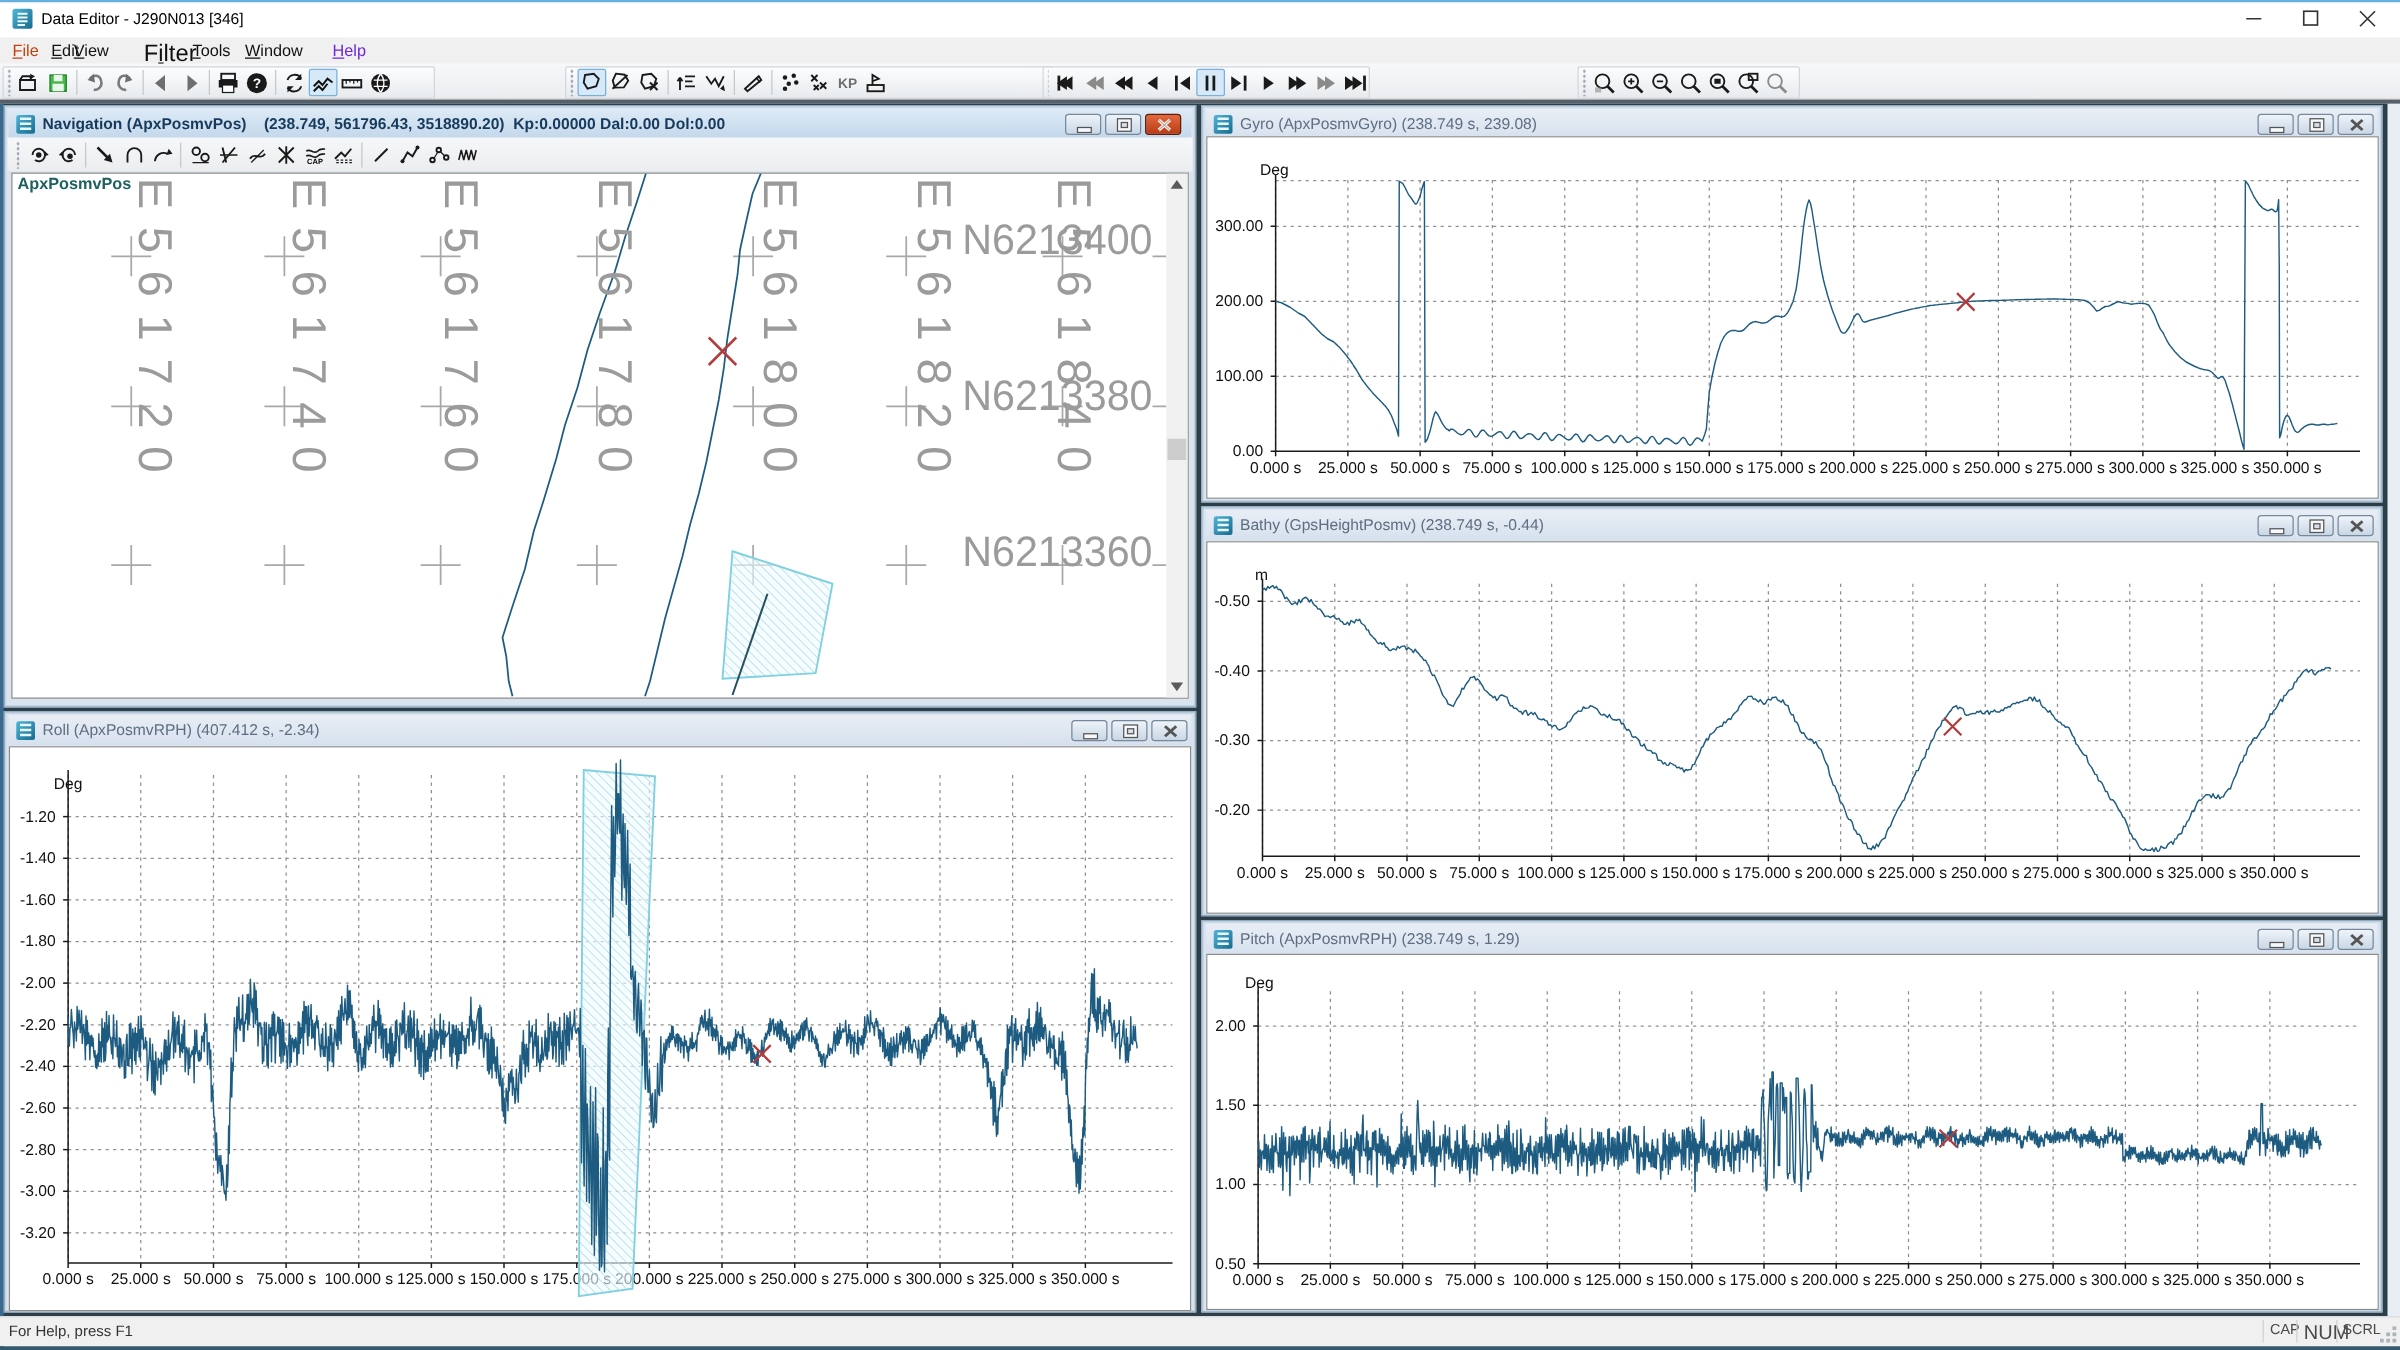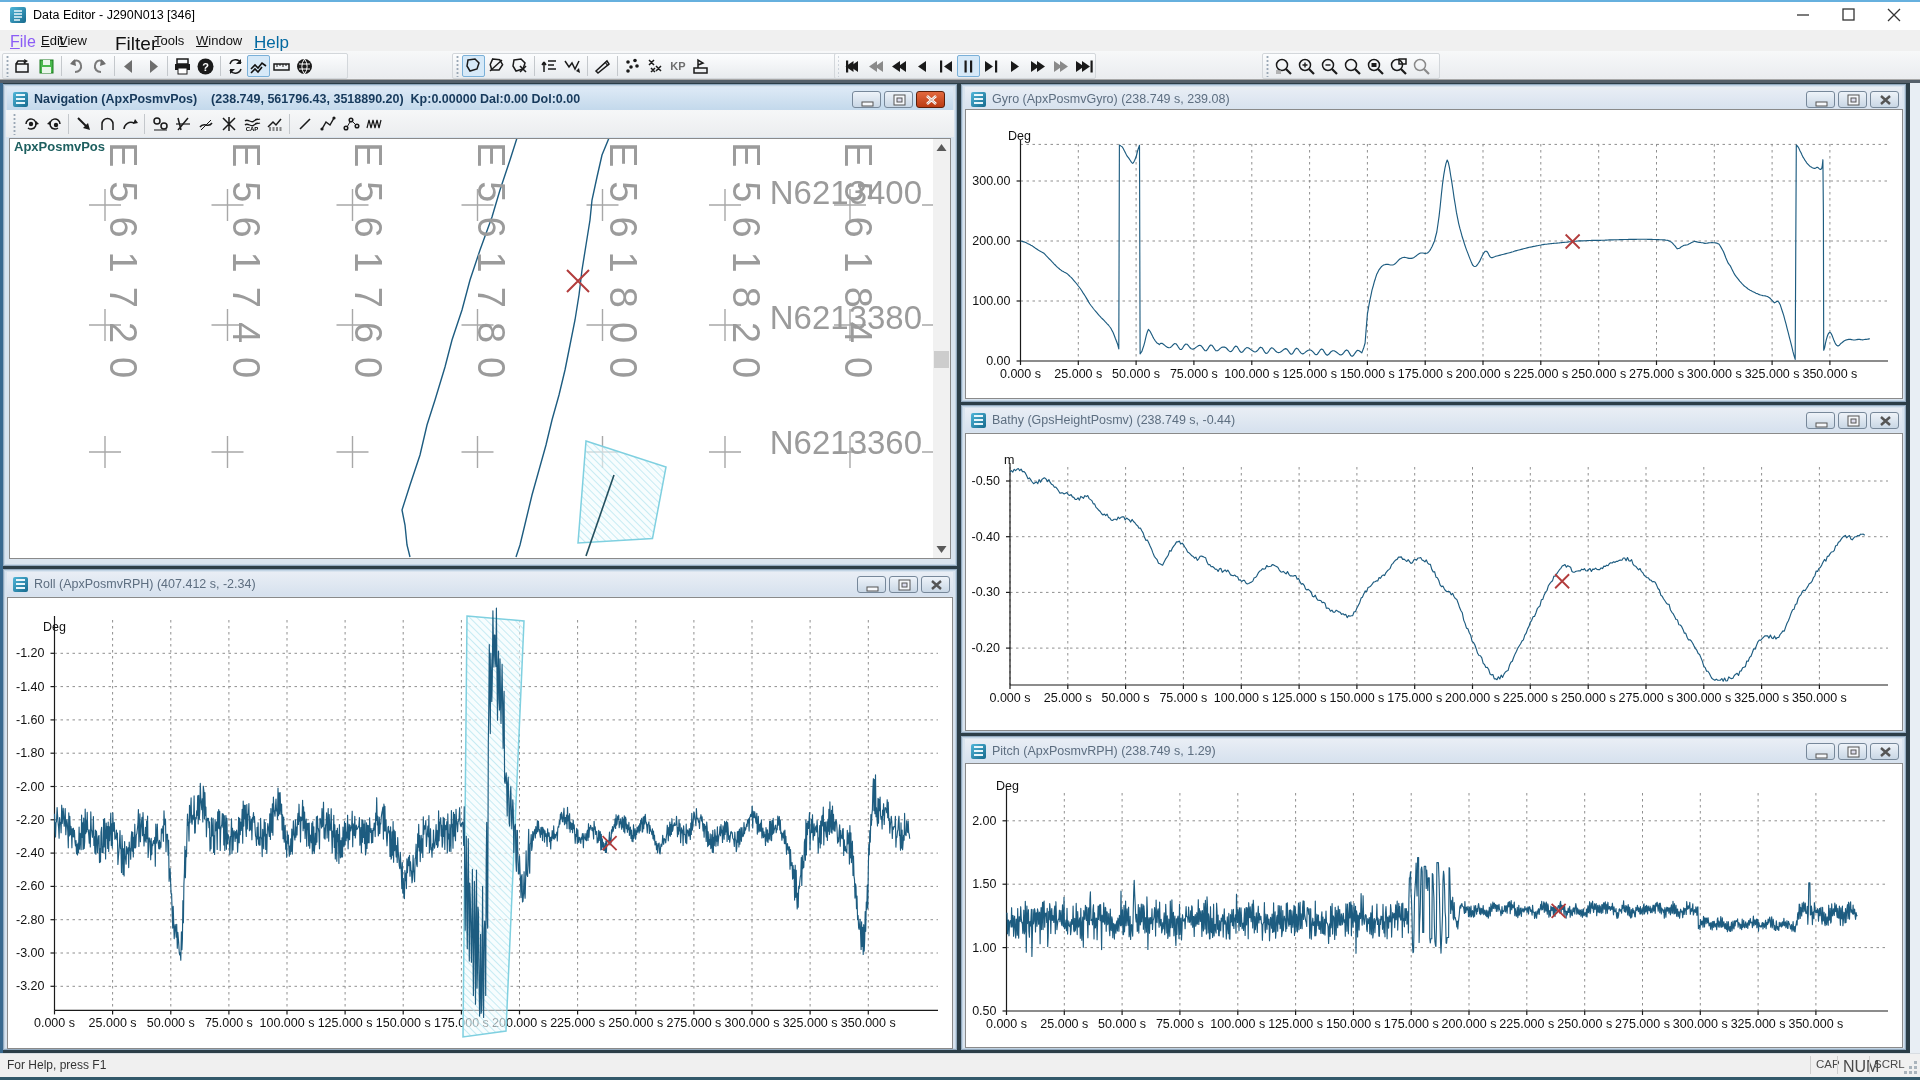--- a/index.html
+++ b/index.html
@@ -10,27 +10,27 @@
   </svg>
 <div class="abs" style="left:33px;top:8px;font-size:12.5px;color:#000">Data Editor - J290N013 [346]</div>
 <svg class="abs" style="left:1780px;top:0" width="140" height="30">
     <g stroke="#333" stroke-width="1.3" fill="none">
       <path d="M17 15h12"></path>
       <rect x="63" y="9" width="11" height="11"></rect>
       <path d="M108 9l12 12M120 9l-12 12"></path>
     </g>
   </svg>
 <div class="abs" style="left:0;top:30px;width:1920px;height:21px;background:#f0f0f0"></div>
-<div class="abs" style="left:10px;top:33px;font-size:16px;color:#8b5cf6"><span style="text-decoration:underline">F</span>ile</div>
+<div class="abs" style="left:10px;top:33px;font-size:13px;color:#c2410c"><span style="text-decoration:underline">F</span>ile</div>
 <div class="abs" style="left:41px;top:33px;font-size:13px;color:#111"><span style="text-decoration:underline">E</span>dit</div>
 <div class="abs" style="left:59px;top:33px;font-size:13px;color:#111"><span style="text-decoration:underline">V</span>iew</div>
 <div class="abs" style="left:115px;top:33px;font-size:19px;color:#111">F<span style="text-decoration:underline">i</span>lter</div>
 <div class="abs" style="left:154px;top:33px;font-size:13px;color:#111"><span style="text-decoration:underline">T</span>ools</div>
 <div class="abs" style="left:196px;top:33px;font-size:13px;color:#111"><span style="text-decoration:underline">W</span>indow</div>
-<div class="abs" style="left:254px;top:33px;font-size:17px;color:#0369a1"><span style="text-decoration:underline">H</span>elp</div>
+<div class="abs" style="left:266px;top:33px;font-size:13px;color:#6d28d9"><span style="text-decoration:underline">H</span>elp</div>
 <div class="abs" style="left:0;top:51px;width:1920px;height:28px;background:linear-gradient(#f7f8f9,#eaecef)"></div>
 <div class="abs" style="left:0;top:79px;width:1920px;height:1px;background:#a8a8a8"></div>
 <div class="abs" style="left:0;top:80px;width:1920px;height:3px;background:#55606a"></div>
 <div class="tpanel" style="left:2px;width:346px">
     <div class="gripv"></div>
     <div class="ticon" style="width:23px">
       <svg width="19" height="19" viewBox="0 0 19 19">
         <path d="M2 7v8h12V7zM2 7l2-3h6l1 3" stroke="#1a1a1a" fill="none" stroke-width="1.5"></path>
         <path d="M10 2l4 2-3 2" fill="#1a1a1a" <="" svg=""></path>
       </svg>

